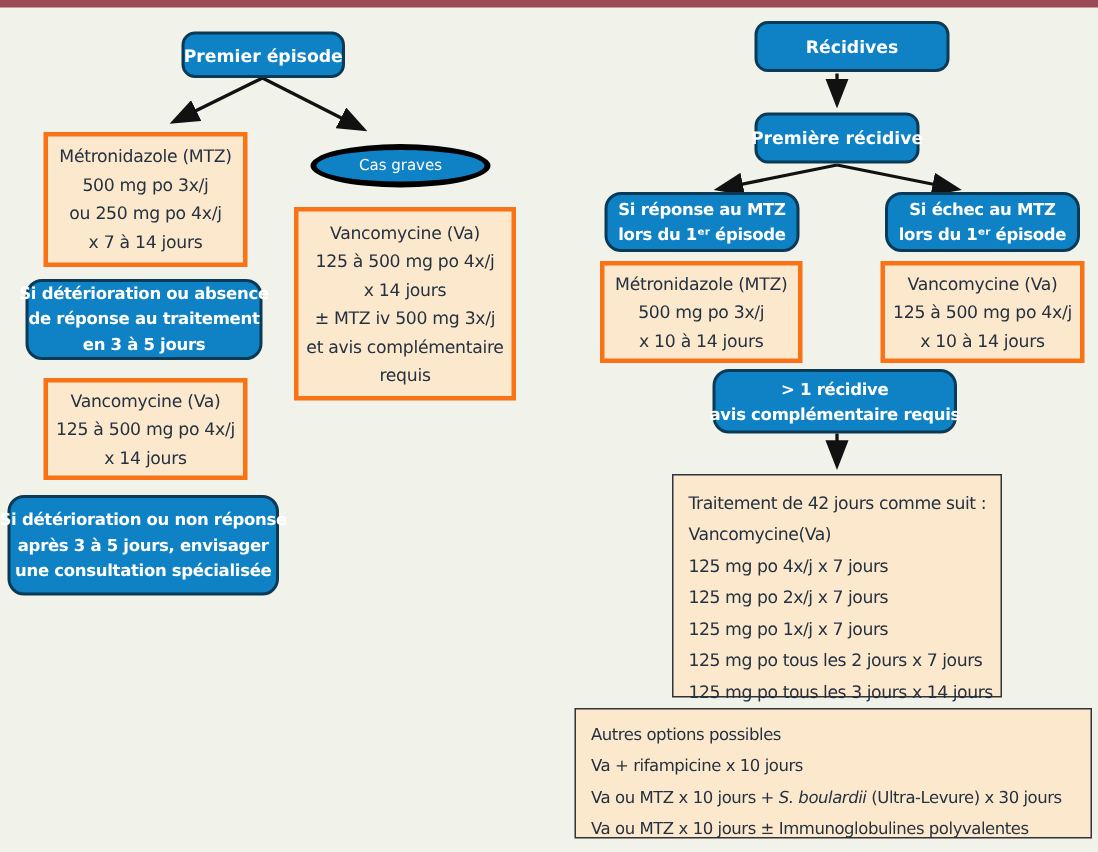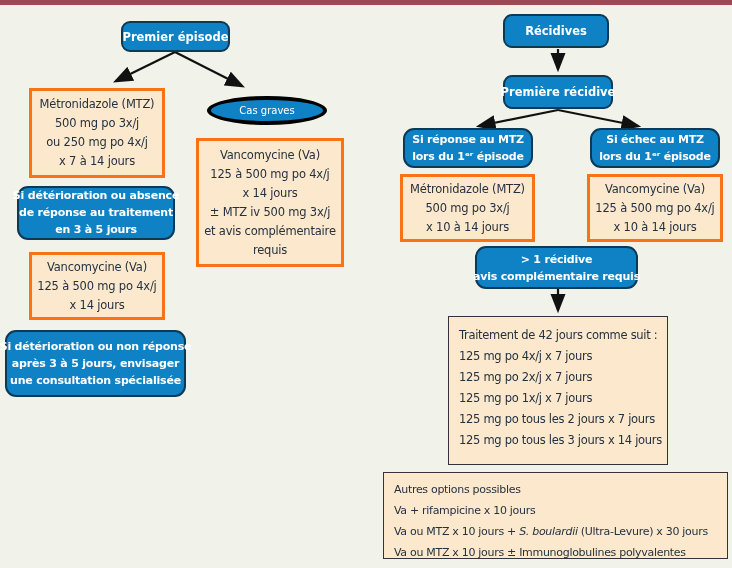--- a/index.html
+++ b/index.html
@@ -79,21 +79,21 @@
     <div class="line">125 à 500 mg po 4x/j</div>
     <div class="line">x 14 jours</div>
   </div>
 
   <div class="node cond-blue" style="left:5px;top:330px;width:181px;height:67px;">
     <div class="line">Si détérioration ou non réponse</div>
     <div class="line">après 3 à 5 jours, envisager</div>
     <div class="line">une consultation spécialisée</div>
   </div>
 
-  <div class="node btn-blue" style="left:503px;top:14px;width:106px;height:34px;">
+  <div class="node btn-blue" style="left:503px;top:14px;width:130px;height:34px;">
     <div class="line">Récidives</div>
   </div>
 
   <div class="node btn-blue" style="left:503px;top:75px;width:110px;height:34px;">
     <div class="line">Première récidive</div>
   </div>
 
   <div class="node cond-blue" style="left:403px;top:128px;width:130px;height:40px;">
     <div class="line">Si réponse au MTZ</div>
     <div class="line">lors du 1ᵉʳ épisode</div>
@@ -116,20 +116,21 @@
     <div class="line">x 10 à 14 jours</div>
   </div>
 
   <div class="node cond-blue" style="left:475px;top:246px;width:163px;height:43px;">
     <div class="line">&gt; 1 récidive</div>
     <div class="line">avis complémentaire requis</div>
   </div>
 
   <div class="node box-cream-left" style="left:448px;top:316px;width:220px;height:149px;padding:8px 0 16px 10px;">
     <div class="line">Traitement de 42 jours comme suit :</div>
+    <div class="line">Vancomycine(Va)</div>
     <div class="line">125 mg po 4x/j x 7 jours</div>
     <div class="line">125 mg po 2x/j x 7 jours</div>
     <div class="line">125 mg po 1x/j x 7 jours</div>
     <div class="line">125 mg po tous les 2 jours x 7 jours</div>
     <div class="line">125 mg po tous les 3 jours x 14 jours</div>
   </div>
 
   <div class="node box-cream-left" style="left:383px;top:472px;width:345px;height:87px;padding:6px 0 0 10px;font-size:11px;">
     <div class="line">Autres options possibles</div>
     <div class="line">Va + rifampicine x 10 jours</div>

